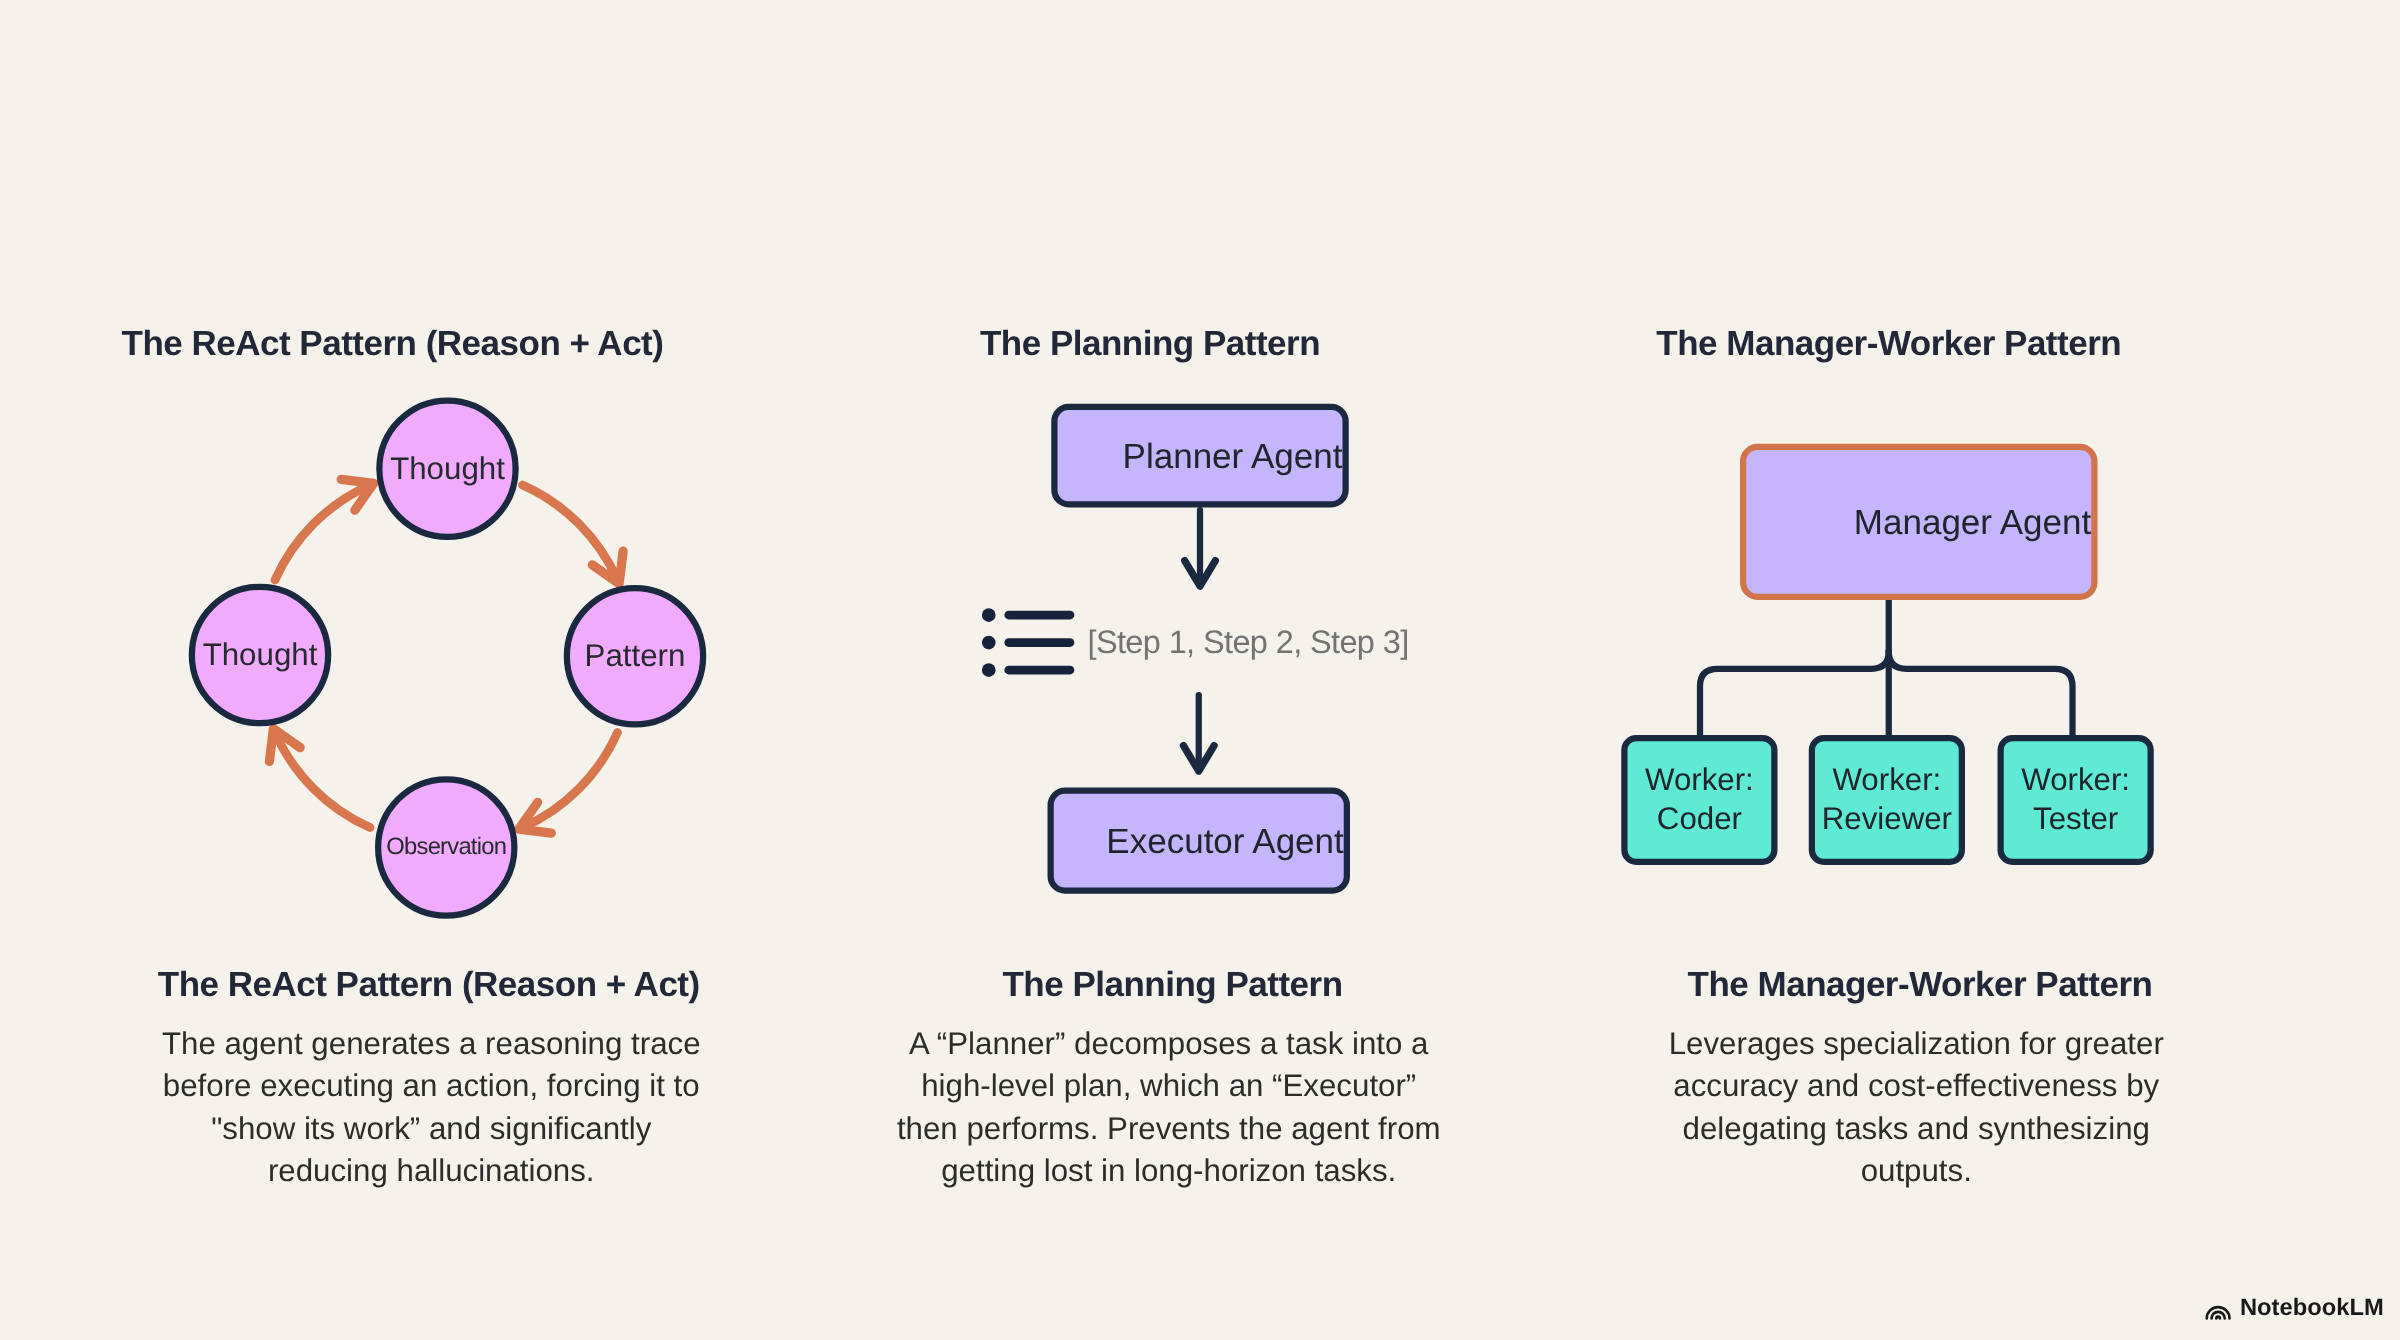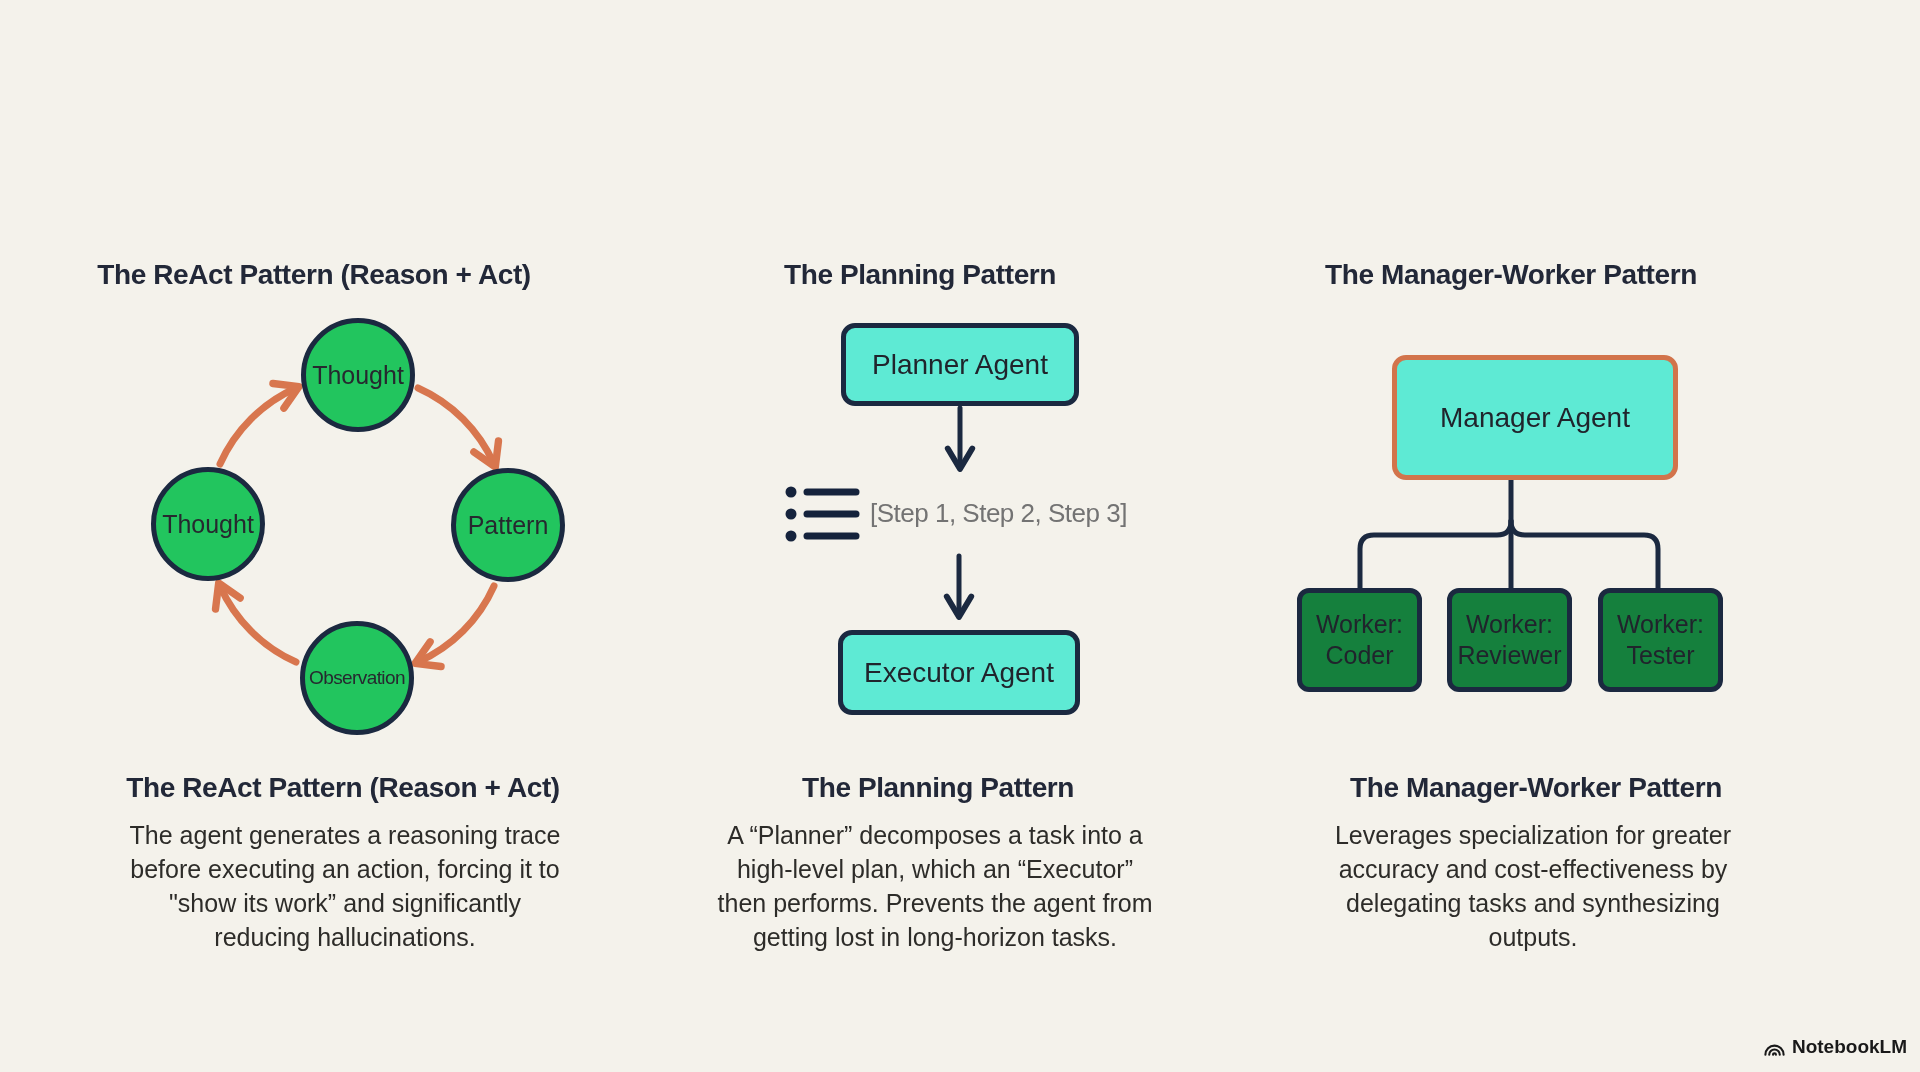--- a/index.html
+++ b/index.html
@@ -18,35 +18,35 @@
     font-weight:700;font-size:56px;letter-spacing:-0.5px;
     color:#1b2335;text-align:center;
   }
   .col-heading{
     position:absolute;
     font-size:28px;font-weight:700;letter-spacing:-0.4px;
     color:#222838;text-align:center;line-height:34px;
   }
   .circle{
     position:absolute;width:114px;height:114px;box-sizing:border-box;
-    border:5px solid #1b2940;border-radius:50%;background:#22c55e;
+    border:5px solid #1b2940;border-radius:50%;background:#f0abfc;
     display:flex;align-items:center;justify-content:center;
   }
   .node-label{font-size:25px;color:#26292f;}
   .node-label.small{font-size:19px;letter-spacing:-0.6px;}
   .agent-box{
     position:absolute;box-sizing:border-box;
-    border:5px solid #1b2940;border-radius:14px;background:#5eead4;
-    display:flex;align-items:center;justify-content:center;
+    border:5px solid #1b2940;border-radius:14px;background:#c4b5fd;
+    display:flex;align-items:center;justify-content:flex-end;
     font-size:28px;color:#20242c;
   }
   .agent-box.orange{border-color:#d2744b;}
   .worker-box{
     position:absolute;box-sizing:border-box;width:125px;height:104px;
-    border:5px solid #1b2940;border-radius:12px;background:#15803d;
+    border:5px solid #1b2940;border-radius:12px;background:#5eead4;
     display:flex;align-items:center;justify-content:center;
     font-size:25px;line-height:31px;color:#20242c;
     text-align:center;white-space:pre-line;
   }
   .steps-label{
     position:absolute;font-size:26px;letter-spacing:-0.5px;
     color:#737373;line-height:34px;white-space:nowrap;
   }
   .desc-heading{
     position:absolute;

